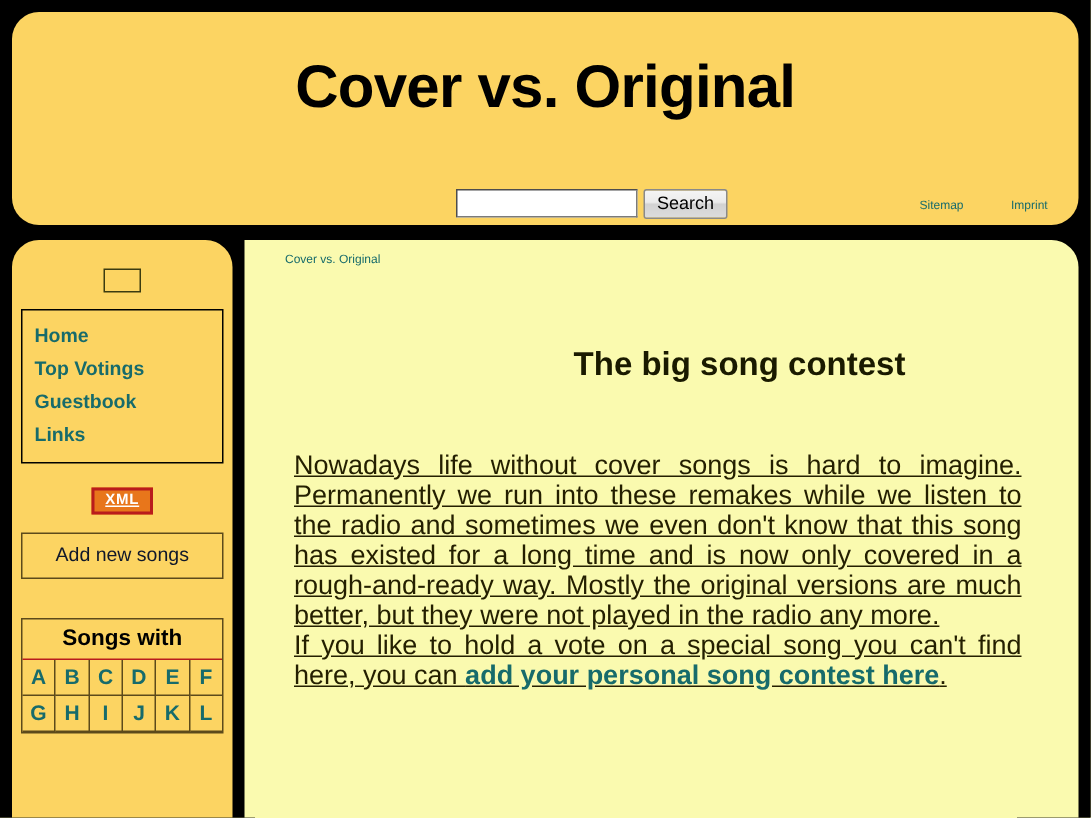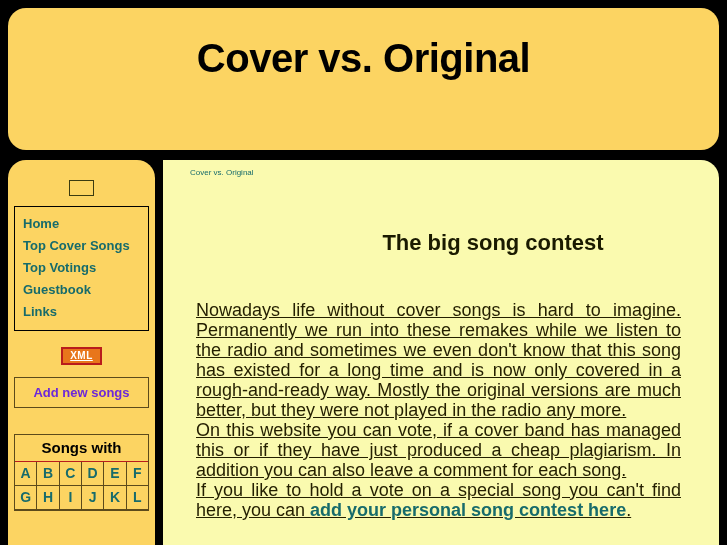--- a/index.html
+++ b/index.html
@@ -147,22 +147,22 @@
 
   #add-songs-box {
     margin: 0 6px;
     border: 1px solid #5c4a1b;
     background: #fcd462;
     text-align: center;
     padding: 5px 0 6px 0;
   }
   #add-songs-link {
     font-size: 13px;
-    font-weight: bold;
-    color: #6d28d9;
+    font-weight: normal;
+    color: #0f172a;
     text-decoration: none;
   }
 
   #songs-with-box {
     margin: 26px 6px 0 6px;
     border: 1px solid #5c4a1b;
     border-collapse: collapse;
     width: 133px;
     background: #fcd462;
   }
@@ -235,35 +235,42 @@
     font-weight: bold;
     text-decoration: none;
   }
 </style>
 </head>
 <body>
 
 <div id="header-panel">
   <div id="site-title">Cover vs. Original</div>
 
+  <div id="header-tools">
+    <div id="search-form">
+      <input id="search-input" type="text" placeholder="" style="">
+      <button id="search-button">Search</button>
+    </div>
+    <a id="link-sitemap" class="header-link" href="#">Sitemap</a>
+    <a id="link-imprint" class="header-link" href="#">Imprint</a>
+  </div>
 </div>
 
 <div id="sidebar-panel">
 
   <div id="flag-wrap">
     <span id="german-flag">
       <span class="band band-black"></span>
       <span class="band band-red"></span>
       <span class="band band-gold"></span>
     </span>
   </div>
 
   <div id="nav-box">
     <a class="nav-item" href="#">Home</a>
-    <a class="nav-item" href="#">Top Cover Songs</a>
     <a class="nav-item" href="#">Top Votings</a>
     <a class="nav-item" href="#">Guestbook</a>
     <a class="nav-item" href="#">Links</a>
   </div>
 
   <div id="xml-wrap">
     <a id="xml-badge" href="#">XML</a>
   </div>
 
   <div id="add-songs-box">
@@ -290,16 +297,15 @@
     </div>
   </div>
 </div>
 
 <div id="content-panel">
   <div id="breadcrumb">Cover vs. Original</div>
   <h1 id="page-title">The big song contest</h1>
 
   <div id="article">
     <p>Nowadays life without cover songs is hard to imagine. Permanently we run into these remakes while we listen to the radio and sometimes we even don't know that this song has existed for a long time and is now only covered in a rough-and-ready way. Mostly the original versions are much better, but they were not played in the radio any more.</p>
-    <p>On this website you can vote, if a cover band has managed this or if they have just produced a cheap plagiarism. In addition you can also leave a comment for each song.</p>
     <p><span>If you like to hold a vote on a special song you can't find here, you can </span><a id="contest-link" href="#">add your personal song contest here</a><span>.</span></p>
   </div>
 </div>
 
 </body></html>

